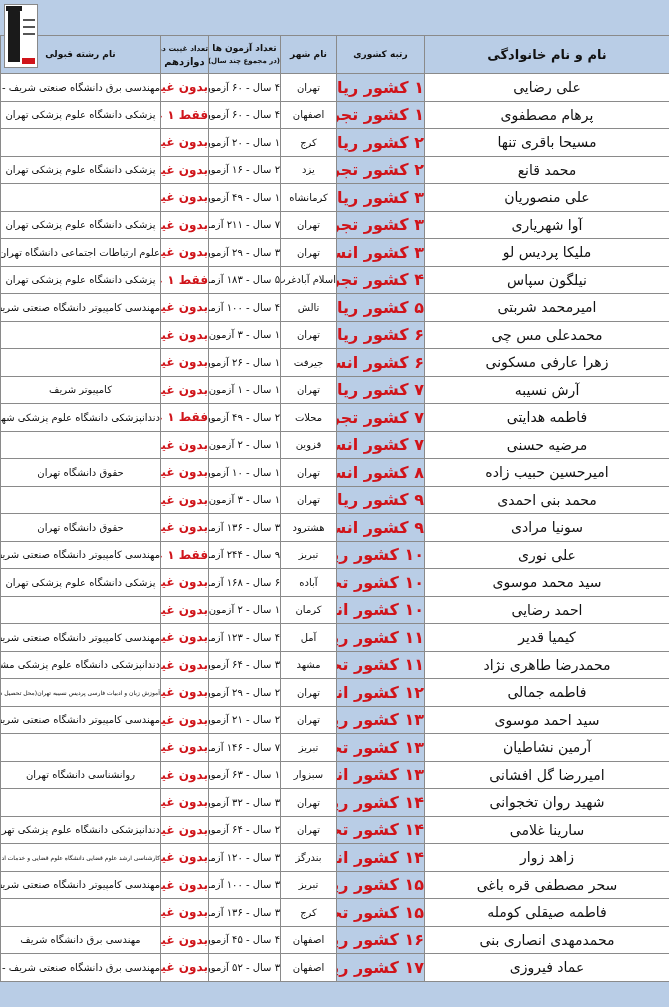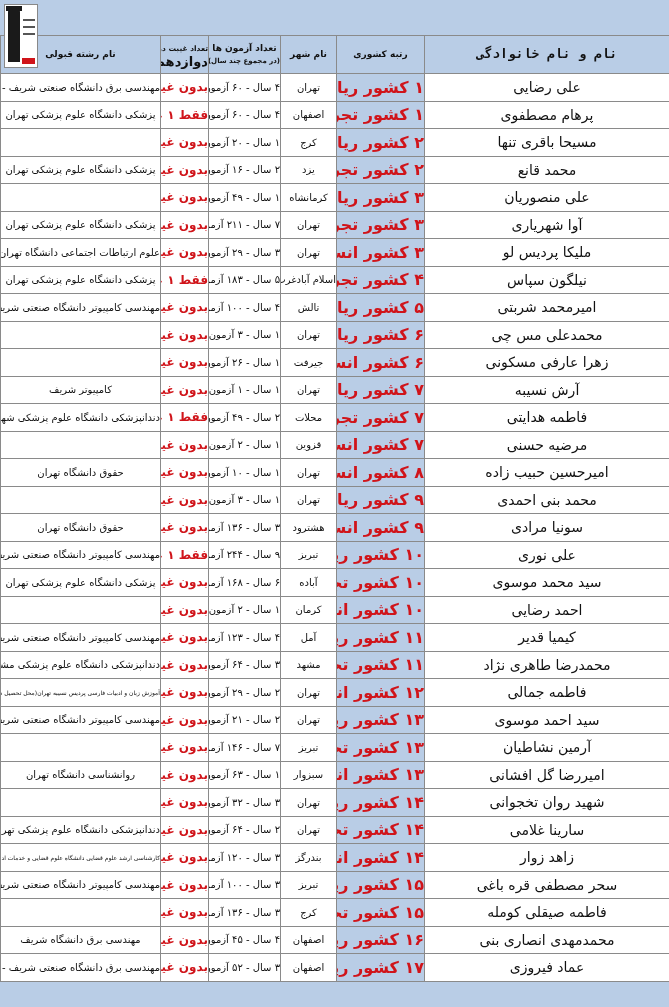--- a/index.html
+++ b/index.html
@@ -11,21 +11,21 @@
   .title .t-dark { color:#111; font-weight:bold; font-size:12px; }
   .logo { position:absolute; left:4px; top:4px; width:32px; height:62px; background:#fff; border:1px solid #888; }
   .logo .fig { position:absolute; left:3px; top:3px; width:12px; height:54px; background:#1a1a1a; border-radius:4px 4px 0 0; }
   .logo .cap { position:absolute; left:1px; top:1px; width:16px; height:5px; background:#1a1a1a; }
   .logo .lines { position:absolute; right:2px; top:14px; width:12px; }
   .logo .lines div { height:2px; background:#555; margin-bottom:5px; }
   .logo .red { position:absolute; right:2px; bottom:3px; width:13px; height:6px; background:#d0141a; }
   table { position:absolute; left:0; top:35px; width:669px; border-collapse:collapse; table-layout:fixed; direction:rtl; }
   th, td { border:1px solid #8a8a8a; padding:0; text-align:center; white-space:nowrap; overflow:hidden; }
   th { background:#b9cde6; height:37px; font-size:9px; font-weight:bold; color:#111; line-height:13px; }
-  th.name-h { font-size:13px;font-family:Liberation Mono, monospace; }
+  th.name-h { font-size:13px; }
   td { height:26.5px; background:#fff; font-size:10.5px; color:#111; }
   td.name { font-size:14px; }
   td.rank { background:#b9cde6; color:#d0141a; font-weight:bold; font-size:16px; }
   td.absence { color:#d0141a; font-weight:bold; font-size:12px; }
   td.city { font-size:10px; }
   td.exams { font-size:10px; }
   td.major { font-size:10px; }
   td.major.tiny { font-size:6px; }
 </style>
 </head>
@@ -51,21 +51,21 @@
       <tr>
         <th class="name-h">نام و نام خانوادگی</th>
         <th>رتبه کشوری</th>
         <th>نام شهر</th>
         <th>
           <div>تعداد  آزمون ها</div>
           <div style="font-size:7px">(در مجموع چند سال)</div>
         </th>
         <th>
           <div style="font-size:7.5px">تعداد غیبت در سال</div>
-          <div style="font-size:13px">دوازدهم</div>
+          <div style="font-size:10px">دوازدهم</div>
         </th>
         <th>نام رشته قبولی</th>
       </tr>
     </thead>
     <tbody id="tbody">
         <tr>
           <td class="name">علی رضایی</td>
           <td class="rank">۱ کشور ریاضی</td>
           <td class="city">تهران</td>
           <td class="exams">۴ سال - ۶۰ آزمون</td>

